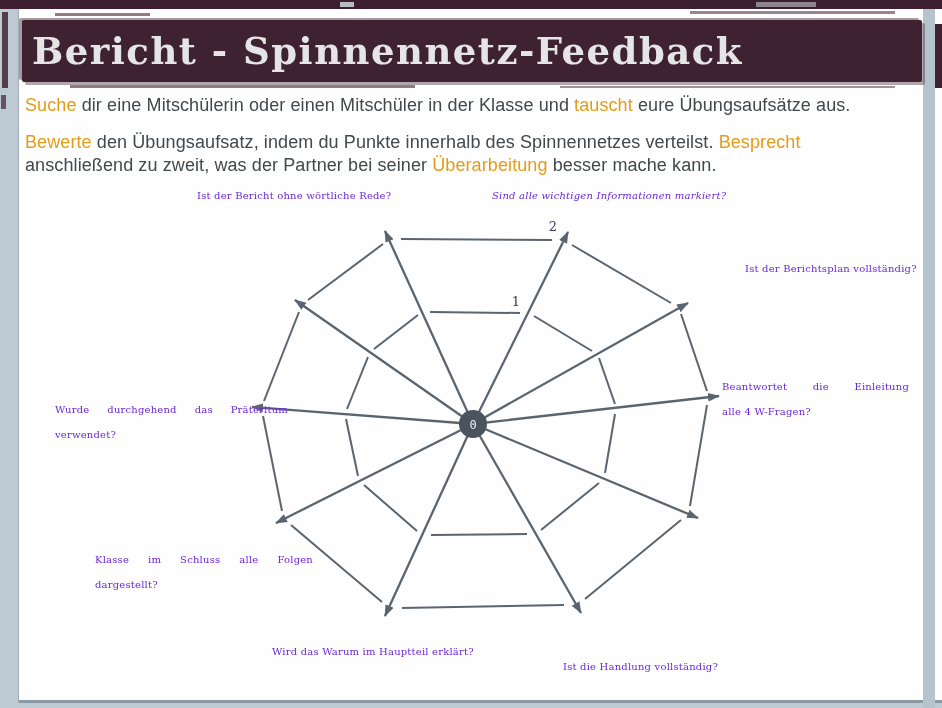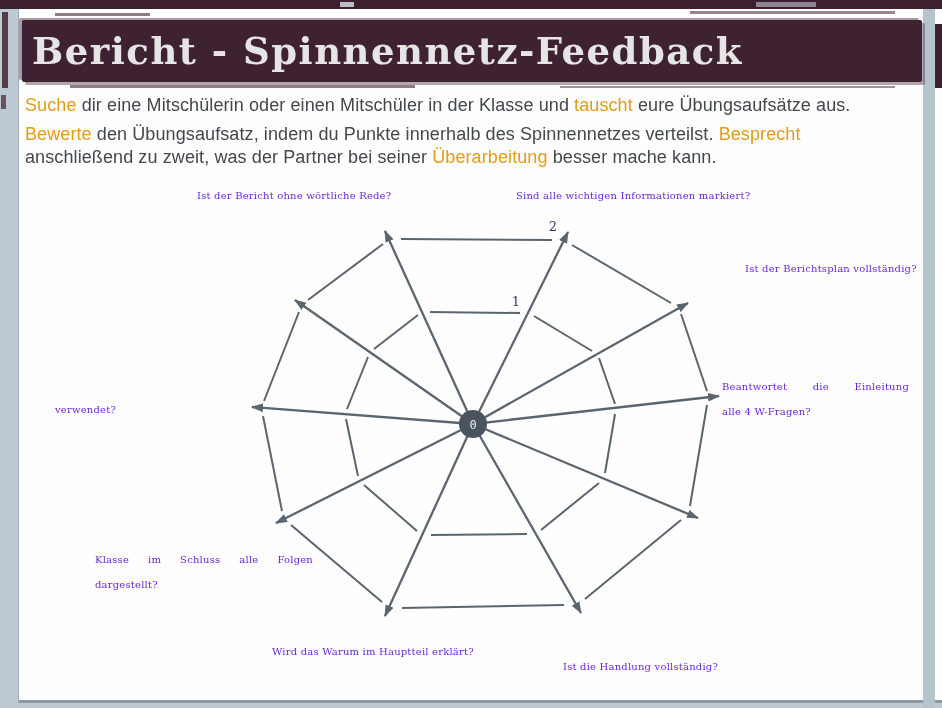--- a/index.html
+++ b/index.html
@@ -33,35 +33,35 @@
           z-index:7;box-shadow:-3px -2px 0 0 rgba(63,34,50,.45), 3px 3px 0 0 rgba(63,34,50,.4);
           border-radius:2px;}
   .banner h1{margin:0;padding:0 0 0 10px;line-height:62px;font-family:"DejaVu Serif",serif;
              font-weight:700;font-size:37px;letter-spacing:1.5px;color:#e5e5e5;
              white-space:nowrap;}
 
   
   .instructions{position:absolute;left:25px;top:94px;width:888px;z-index:3;
                 font-size:18px;line-height:23px;color:#43484c;letter-spacing:.1px;}
   .instructions p{margin:0;}
-  .instructions p + p{margin-top:6px;}
+  .instructions p + p{margin-top:14px;}
   .instructions .hl{color:#e49b17;}
 
   
   .web-svg{position:absolute;left:0;top:0;z-index:2;}
   .ring-num{font-family:"DejaVu Serif",serif;font-size:13px;fill:#333766;}
   .center-num{font-family:"DejaVu Sans Mono",monospace;font-size:12px;fill:#e9edf0;}
 
   
   .q{position:absolute;z-index:4;font-family:"DejaVu Serif",serif;font-size:10px;
      color:#6d28d9;letter-spacing:.2px;}
   .qline{line-height:25px;white-space:nowrap;}
   .qline.just{text-align:justify;text-align-last:justify;}
   .q1{left:197px;top:183px;}
-  .q2{left:516px;top:183px;}
+  .q2{left:492px;top:183px;font-style:italic;}
   .q3{left:55px;top:265px;width:237px;}
   .q4{left:745px;top:256px;}
   .q5{left:55px;top:397px;width:233px;}
   .q6{left:722px;top:374px;width:187px;}
   .q7{left:95px;top:547px;width:218px;}
   .q8{left:722px;top:514px;width:187px;}
   .q9{left:272px;top:639px;}
   .q10{left:563px;top:654px;}
 </style>
 </head>
@@ -155,20 +155,21 @@
   <div class="q q1">
       <div class="qline">Ist der Bericht ohne wörtliche Rede?</div>
     </div>
   <div class="q q2">
       <div class="qline">Sind alle wichtigen Informationen markiert?</div>
     </div>
   <div class="q q4">
       <div class="qline">Ist der Berichtsplan vollständig?</div>
     </div>
   <div class="q q5">
+      <div class="qline just">Wurde durchgehend das Präteritum</div>
       <div class="qline">verwendet?</div>
     </div>
   <div class="q q6">
       <div class="qline just">Beantwortet die Einleitung</div>
       <div class="qline">alle 4 W-Fragen?</div>
     </div>
   <div class="q q7">
       <div class="qline just">Klasse im Schluss alle Folgen</div>
       <div class="qline">dargestellt?</div>
     </div>

